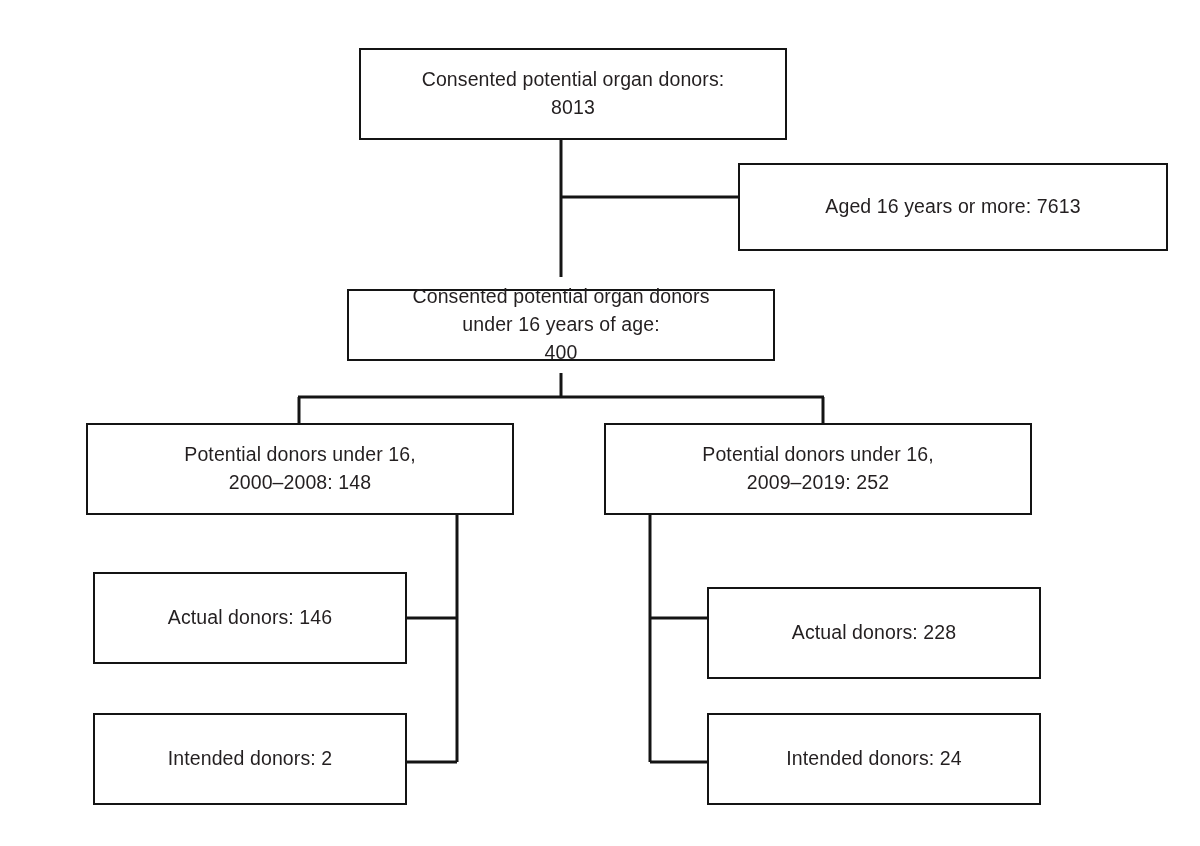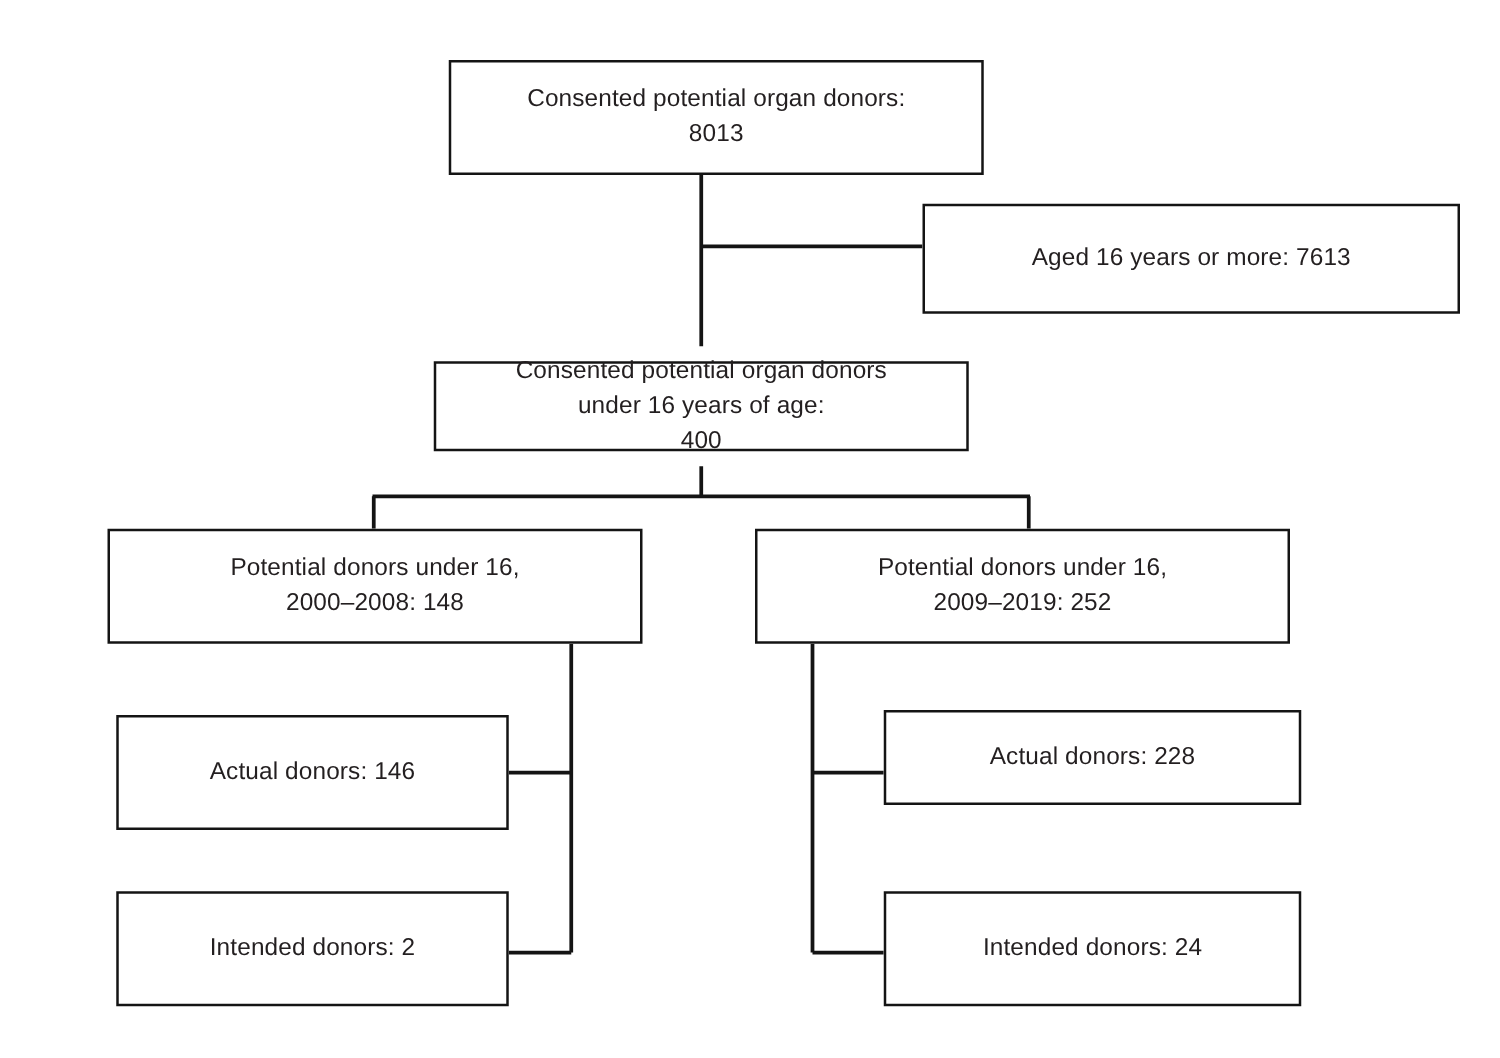--- a/index.html
+++ b/index.html
@@ -49,21 +49,21 @@
   #node-aged-16-plus    { left: 738px;  top: 163px; width: 430px; height: 88px; }
   #node-consented-under16 { left: 347px; top: 277px; width: 428px; height: 72px; margin-top: 12px; }
 
   
   #node-cohort-2000-2008 { left: 86px;  top: 423px; width: 428px; height: 92px; }
   #node-cohort-2009-2019 { left: 604px; top: 423px; width: 428px; height: 92px; }
 
   
   #node-actual-donors-left   { left: 93px;  top: 572px; width: 314px; height: 92px; }
   #node-intended-donors-left { left: 93px;  top: 713px; width: 314px; height: 92px; text-align: right; }
-  #node-actual-donors-right  { left: 707px; top: 568px; width: 334px; height: 76px; }
+  #node-actual-donors-right  { left: 707px; top: 587px; width: 334px; height: 92px; }
   #node-intended-donors-right{ left: 707px; top: 713px; width: 334px; height: 92px; align-items: center; }
 </style>
 </head>
 <body>
 
 <div id="page">
 
   <svg id="connectors" viewBox="0 0 1200 846" xmlns="http://www.w3.org/2000/svg">
     <g stroke="#141414" stroke-width="3" fill="none" stroke-linecap="butt">
 

